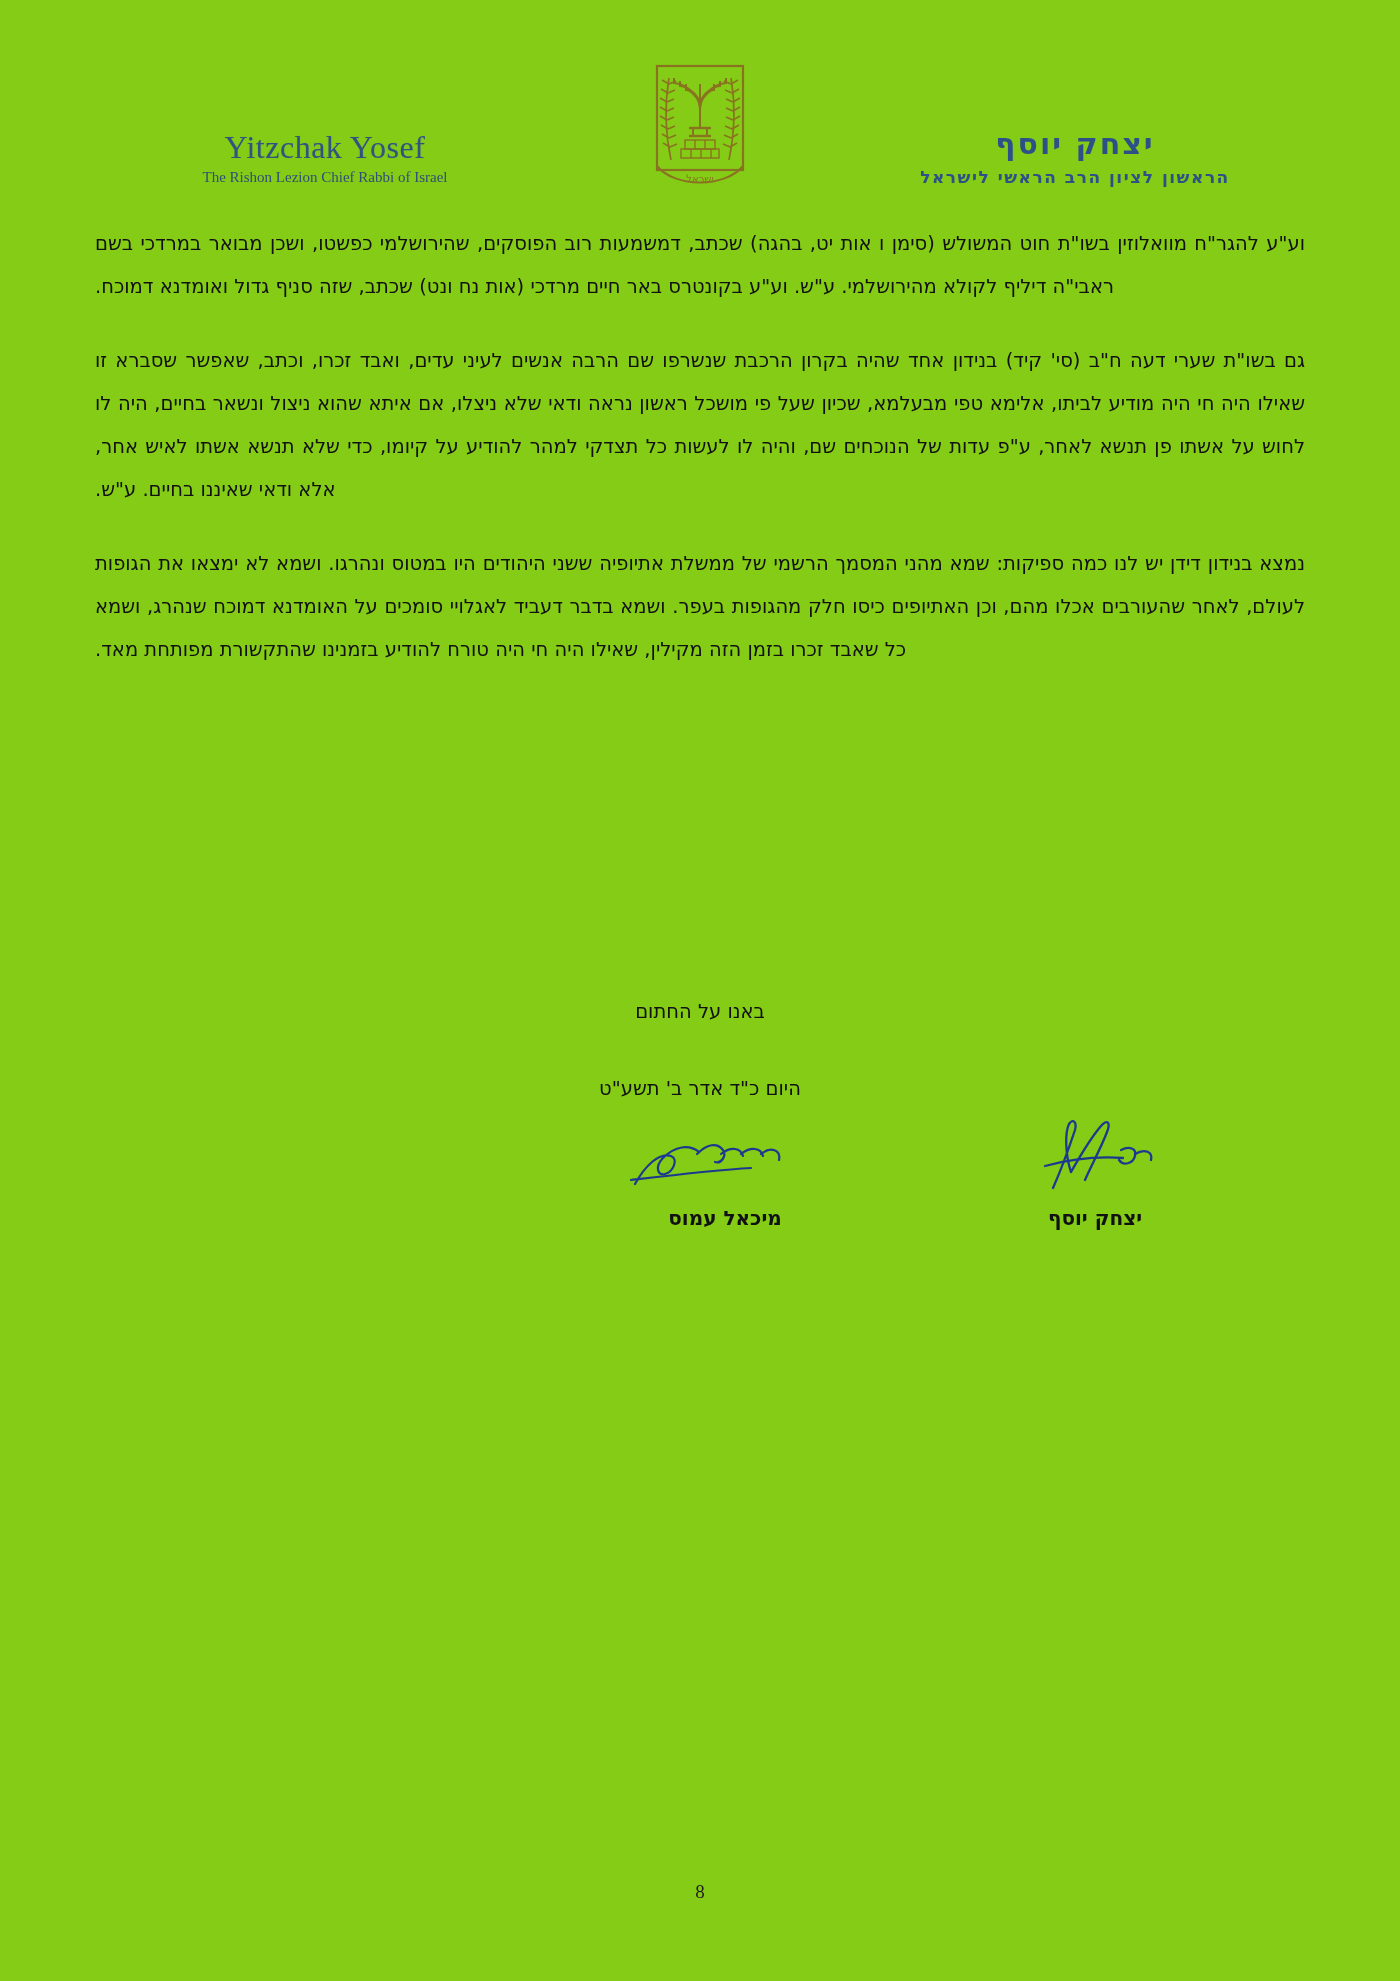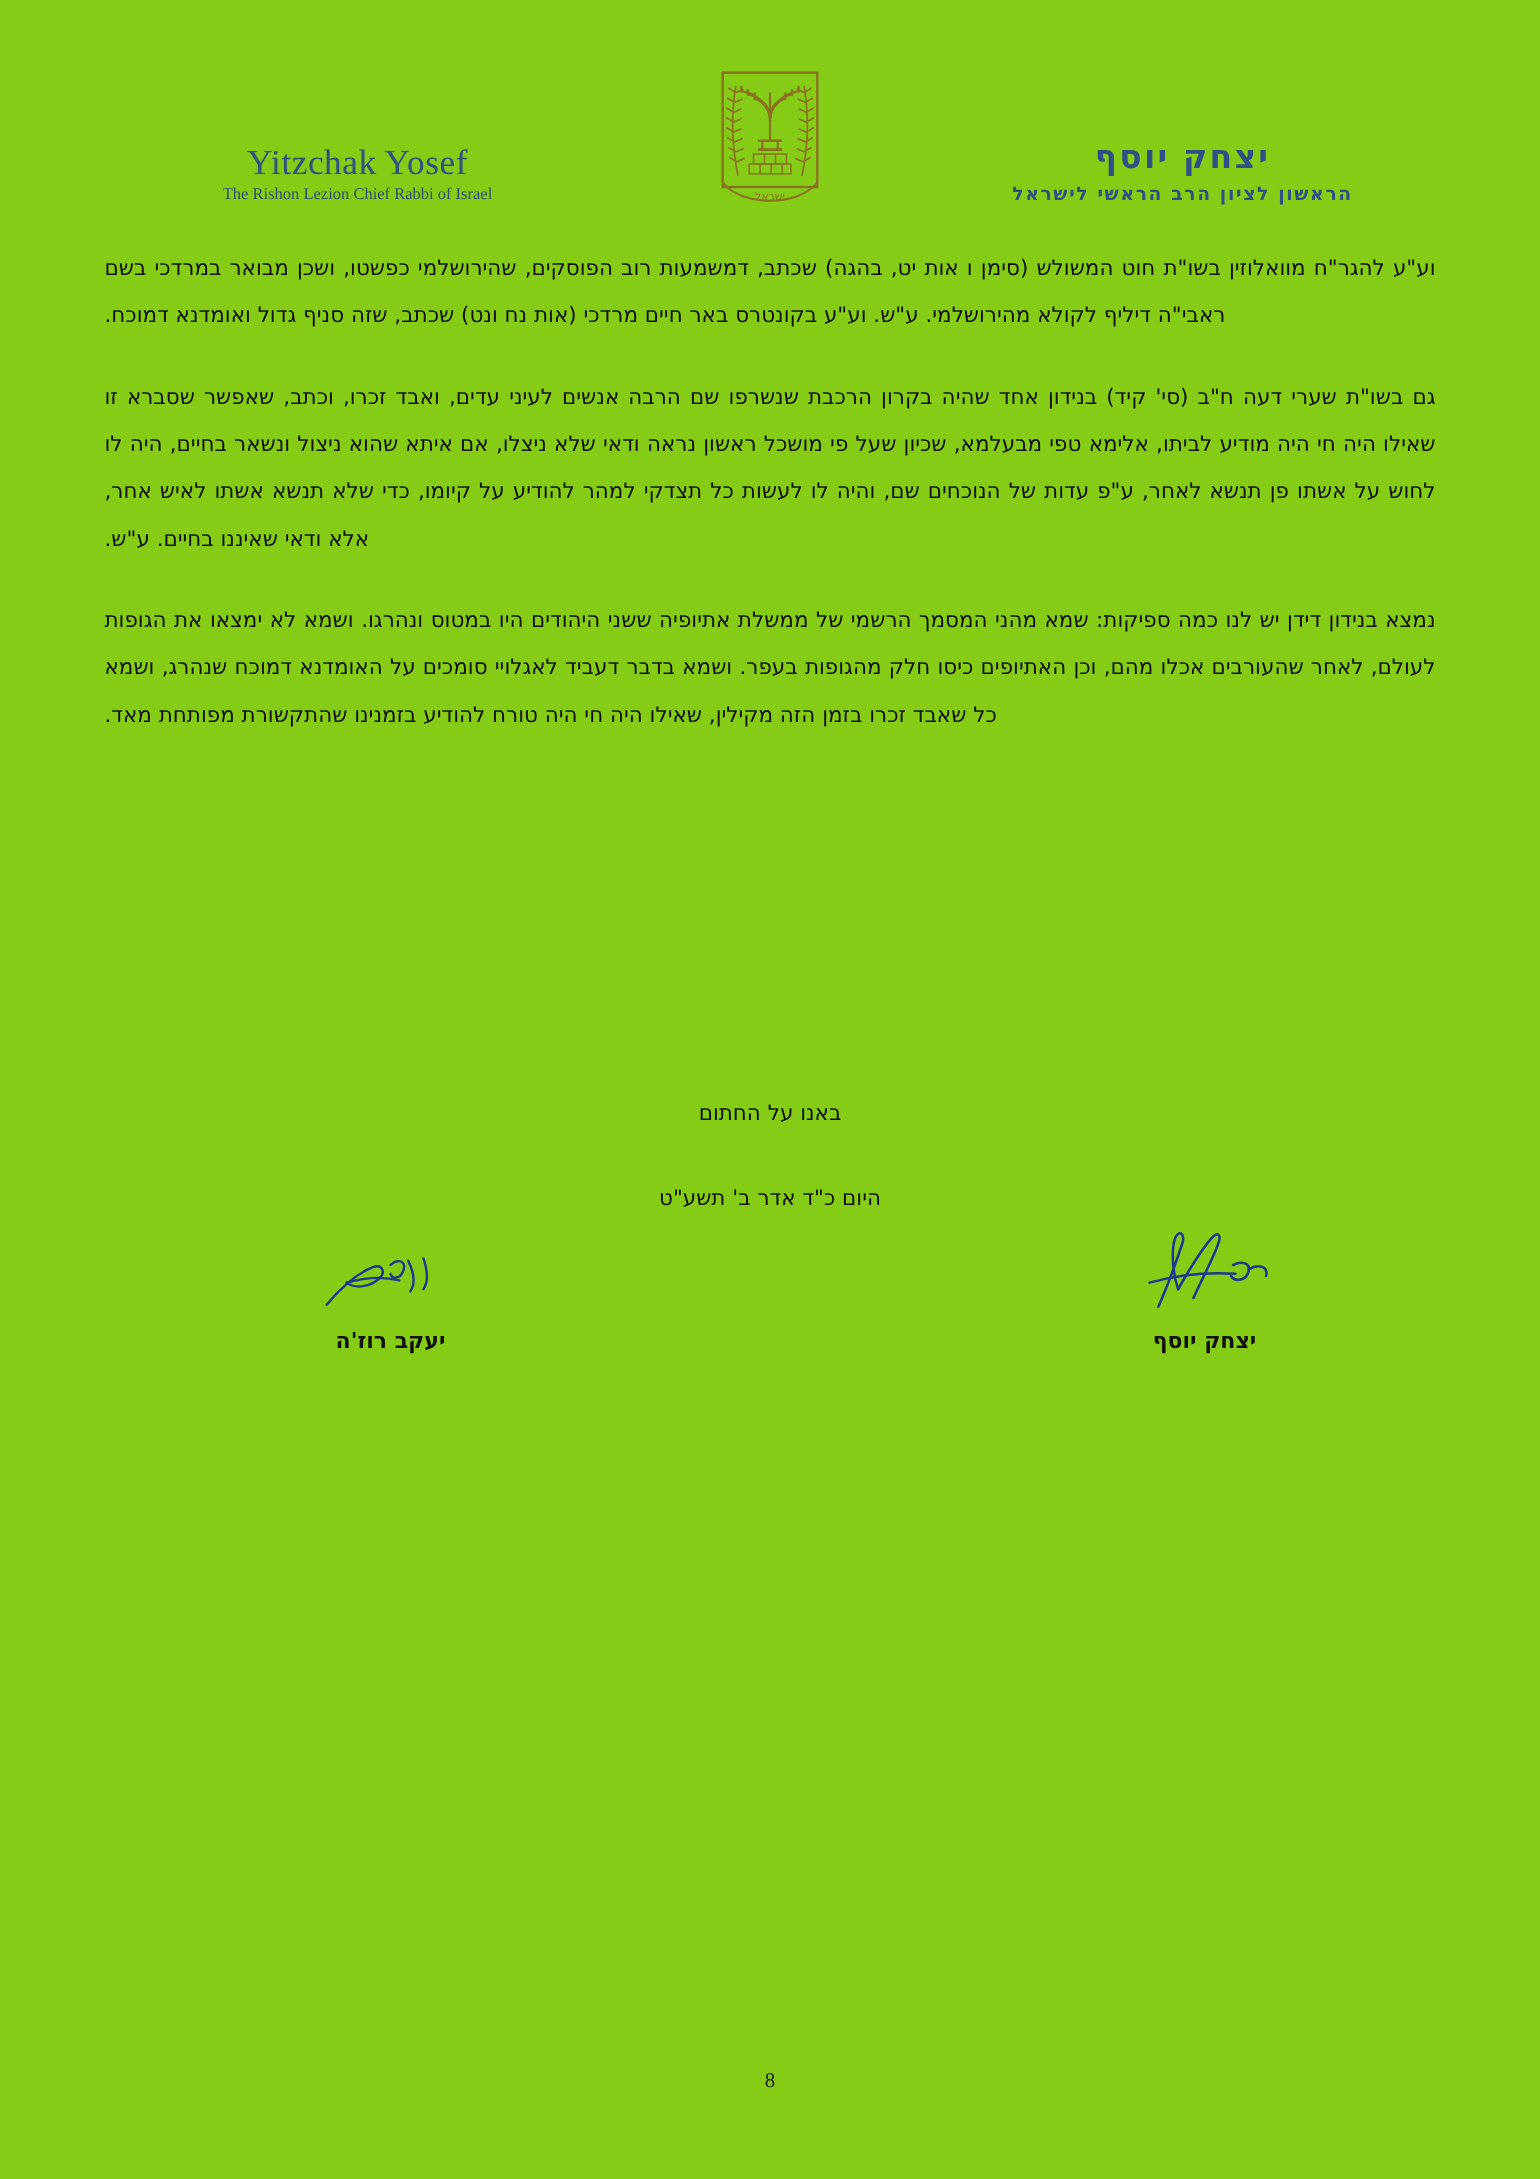--- a/index.html
+++ b/index.html
@@ -255,34 +255,35 @@
               <path d="M126 62 C134 48 144 30 156 16 C162 9 166 12 162 22 C156 38 146 56 140 70"></path>
               <path d="M100 56 C122 50 150 46 178 48"></path>
               <path d="M176 40 C184 36 192 38 190 46 C188 54 178 56 174 50"></path>
               <path d="M190 44 C200 38 208 42 206 50"></path>
             </g>
           </svg>
         </div>
         <div class="sig-name">יצחק יוסף</div>
       </div>
 
-
-      <div class="sig-cell left">
+      <div class="sig-cell mid">
         <div class="sig-mark">
           <svg viewBox="0 0 300 96" width="300" height="96" aria-hidden="true">
             <g fill="none" stroke="#1b3a8f" stroke-width="2.2" stroke-linecap="round">
-              <path d="M92 76 C104 62 118 48 134 42 C142 39 146 46 140 52 C132 60 118 62 110 56"></path>
-              <path d="M110 56 C124 52 142 50 158 54"></path>
-              <path d="M150 40 C156 34 164 36 162 44 C160 52 152 54 150 48"></path>
-              <path d="M166 36 C172 48 172 58 168 64"></path>
-              <path d="M180 34 C184 46 184 56 180 62"></path>
+              <path d="M60 74 C70 56 84 42 96 46 C104 49 98 62 90 64 C82 66 80 56 88 48 C100 36 114 34 124 42"></path>
+              <path d="M122 44 C132 34 142 32 148 40 C152 46 146 54 140 52"></path>
+              <path d="M146 44 C156 36 166 38 168 46"></path>
+              <path d="M166 44 C176 36 186 38 188 46"></path>
+              <path d="M186 44 C196 36 206 40 204 50"></path>
+              <path d="M56 70 C90 66 140 60 176 58"></path>
             </g>
           </svg>
         </div>
-        <div class="sig-name">יעקב רוז'ה</div>
+        <div class="sig-name">מיכאל עמוס</div>
       </div>
 
+
     </div>
   </div>
 
   <div class="page-number">8</div>
 
 </div>
 
 </body></html>

